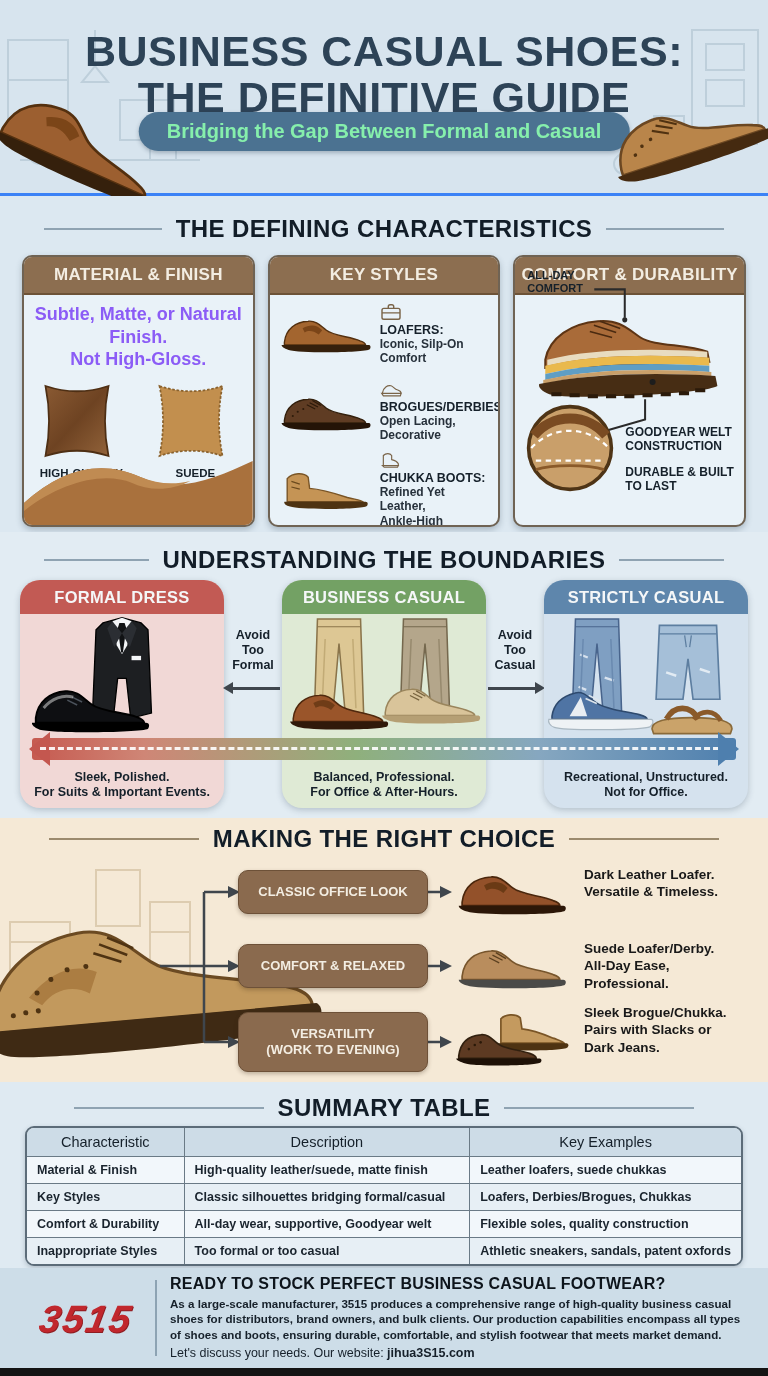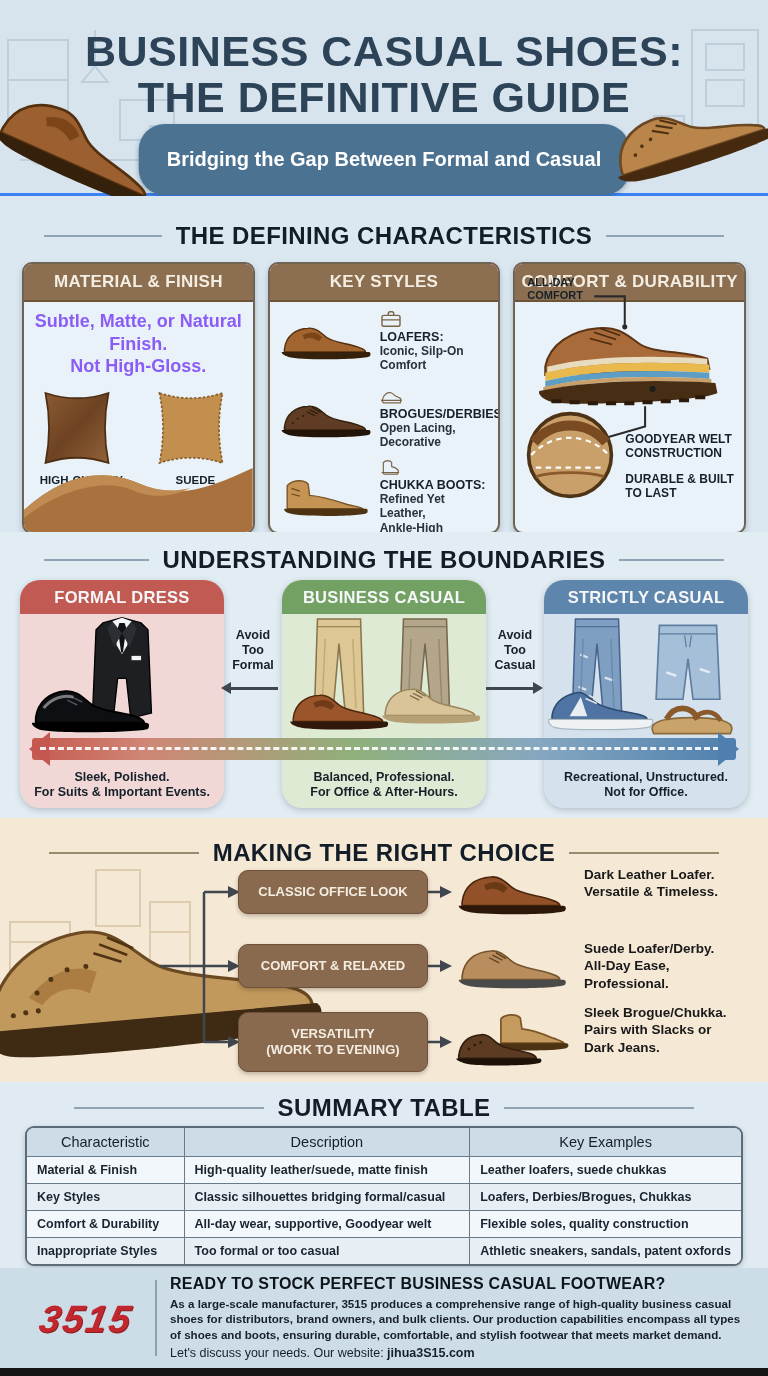--- a/index.html
+++ b/index.html
@@ -6,31 +6,31 @@
   html,body{background:#9fb2bf}
   body{width:768px;font-family:"Liberation Sans",sans-serif;-webkit-font-smoothing:antialiased}
   .page{position:relative;width:768px;height:1376px;background:#d9e6ef;overflow:hidden}
   svg{display:block}
   .pre{white-space:pre-line}
 
   
   .header{position:absolute;top:0;left:0;width:768px;height:196px;background:#d7e4ee;border-bottom:3px solid #3b82f6}
   .sketch{position:absolute;opacity:.55}
   .title{position:absolute;top:28px;left:0;width:100%;text-align:center;font-weight:bold;color:#2d4357;font-size:43px;line-height:1.07;letter-spacing:.5px}
-  .badge{position:absolute;top:124px;left:50%;transform:translateX(-50%);background:#4b7291;color:#ffffff;font-weight:bold;font-size:20px;padding:24px 28px;border-radius:26px;white-space:nowrap;box-shadow:0 2px 4px rgba(30,50,70,.3)}
+  .badge{position:absolute;top:112px;left:50%;transform:translateX(-50%);background:#4b7291;color:#86efac;font-weight:bold;font-size:20px;padding:8px 28px;border-radius:26px;white-space:nowrap;box-shadow:0 2px 4px rgba(30,50,70,.3)}
   .hdr-shoe{position:absolute}
 
   
   .sec-head{display:flex;align-items:center;justify-content:center;gap:14px;padding:0 44px}
   .sec-head .rule{flex:1;height:2px;background:#8fa3b2;max-width:190px}
   .sec-head h2{font-size:24px;font-weight:bold;color:#121d28;letter-spacing:.4px;white-space:nowrap}
 
   
   .s1{position:absolute;top:196px;left:0;width:768px;height:336px;background:#dce8f1}
-  .s1 .sec-head{padding-top:26px}
+  .s1 .sec-head{padding-top:19px}
   .s1 .cards{display:flex;gap:13px;padding:12px 22px 0}
   .card{flex:1;height:272px;background:#e9f2f8;border:2px solid #6f6354;border-radius:10px;overflow:hidden;position:relative;box-shadow:0 3px 6px rgba(40,60,80,.28)}
   .card-h{background:#8c6e50;border-bottom:2px solid #6d5337;color:#f3edе2;color:#f3ede2;text-align:center;font-weight:bold;font-size:17px;padding:8px 4px;letter-spacing:.3px}
   .c1-intro{font-size:18px;font-weight:bold;color:#8b5cf6;text-align:center;padding:8px 6px 0;line-height:1.25}
   .swatches{display:flex;justify-content:center;gap:18px;margin-top:8px}
   .swatch-col{text-align:center;width:96px}
   .swatch-label{font-size:11.5px;font-weight:bold;color:#15202a;line-height:1.15;margin-top:4px}
   .drape{position:absolute;bottom:0;left:0;width:100%;height:74px}
 
   .k-row{display:flex;align-items:center;gap:6px;padding:2px 6px;height:78px}
@@ -52,34 +52,34 @@
   .s2 .sec-head{padding-top:14px}
   .b-wrap{position:absolute;top:48px;left:20px;right:20px;display:flex}
   .b-card{width:204px;flex:none;height:228px;border-radius:20px;position:relative;box-shadow:0 2px 6px rgba(40,60,80,.25);overflow:hidden}
   .b-card .b-h{height:34px;display:flex;align-items:center;justify-content:center;color:#f5f7f8;font-weight:bold;font-size:16.5px;letter-spacing:.3px}
   .b-formal{background:#f1d8d6}.b-formal .b-h{background:#c25a54}
   .b-business{background:#dfead5}.b-business .b-h{background:#73a164}
   .b-casual{background:#d5e2ee}.b-casual .b-h{background:#5e86ac}
   .b-fig{position:absolute;top:34px;left:0;right:0;height:128px}
   .b-fig svg{position:absolute}
   .b-cap{position:absolute;bottom:7px;left:4px;right:4px;text-align:center;font-size:12.5px;font-weight:bold;color:#15202a;line-height:1.25}
-  .gapcol{width:58px;flex:none;display:flex;flex-direction:column;align-items:flex-start;padding-top:48px}
+  .gapcol{width:58px;flex:none;display:flex;flex-direction:column;align-items:center;padding-top:48px}
   .avoid{font-size:12.5px;font-weight:bold;color:#15202a;text-align:center;line-height:1.2}
   .a-arrow{position:relative;width:54px;height:2.5px;background:#3f464d;margin-top:14px}
   .a-arrow.left::before{content:"";position:absolute;left:-9px;top:-5px;border:6px solid transparent;border-right:10px solid #3f464d}
   .a-arrow.right::after{content:"";position:absolute;right:-9px;top:-5px;border:6px solid transparent;border-left:10px solid #3f464d}
   .spectrum{position:absolute;top:206px;left:32px;right:32px;height:22px;border-radius:3px;z-index:5;
     background:linear-gradient(90deg,#c65a50 0%,#cf8676 16%,#8fb07c 46%,#86a7c0 72%,#4e7fae 100%)}
   .spectrum::before{content:"";position:absolute;left:-20px;top:-6px;border:17px solid transparent;border-right:21px solid #c4574f}
   .spectrum::after{content:"";position:absolute;right:-20px;top:-6px;border:17px solid transparent;border-left:21px solid #4e7fae}
   .spectrum .dash{position:absolute;left:8px;right:8px;top:9px;border-top:3px dashed rgba(255,255,255,.9)}
 
   
   .s3{position:absolute;top:818px;left:0;width:768px;height:264px;background:#f5e9d6}
-  .s3 .sec-head{padding-top:21px}
+  .s3 .sec-head{padding-top:7px}
   .s3 .sec-head .rule{background:#9b8a6e;max-width:150px}
   .big-shoe{position:absolute;left:-42px;top:62px;width:380px;height:200px;transform:rotate(-4deg)}
   .branch{position:absolute;top:0;left:0;width:768px;height:264px;pointer-events:none}
   .pill{position:absolute;left:238px;width:190px;background:#8a6a4e;border:1px solid #6d5138;border-radius:10px;color:#f3ede2;font-weight:bold;font-size:13px;display:flex;align-items:center;justify-content:center;text-align:center;line-height:1.2;box-shadow:0 2px 4px rgba(60,40,20,.3)}
   .pill1{top:52px;height:44px}
   .pill2{top:126px;height:44px}
   .pill3{top:194px;height:60px}
   .ch-shoe{position:absolute;left:452px;width:118px}
   .ch-desc{position:absolute;left:584px;width:174px;font-size:13.5px;font-weight:bold;color:#191919;line-height:1.28}
 

